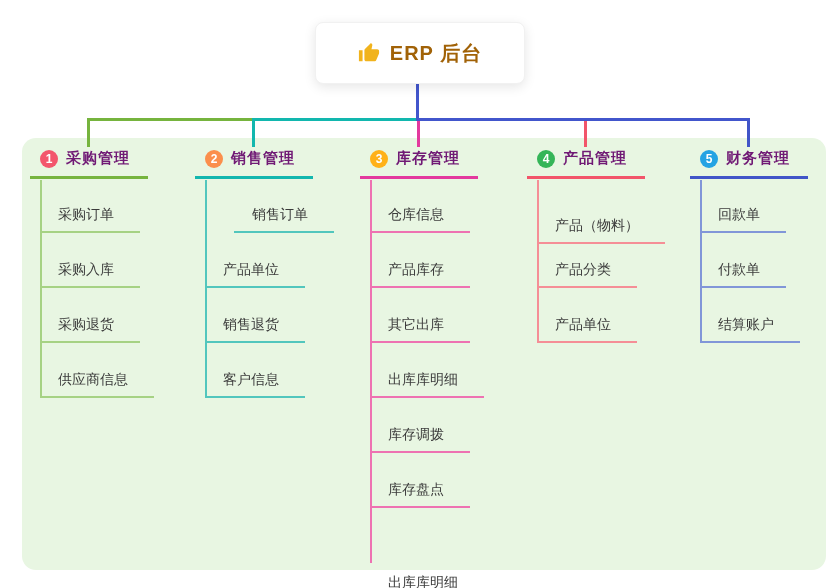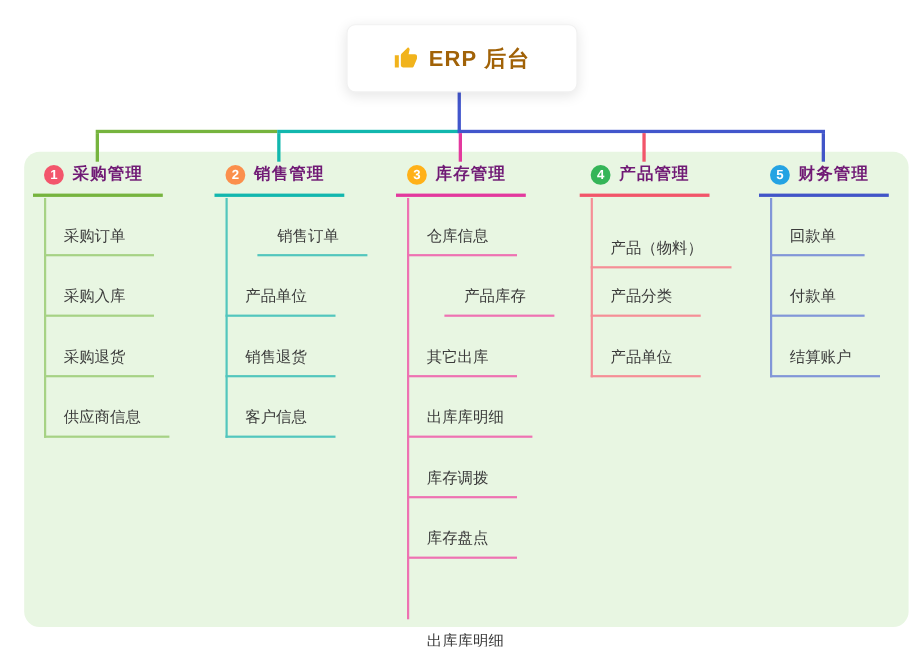--- a/index.html
+++ b/index.html
@@ -75,21 +75,21 @@
         <div class="item" style="left: 205px; top: 315px; border-bottom-color: rgb(82, 198, 189);">销售退货</div>
         <div class="item" style="left: 205px; top: 370px; border-bottom-color: rgb(82, 198, 189); text-align: center;">客户信息</div>
       </div>
       <div>
         <div class="branch-header" style="left: 360px; top: 149px; border-bottom-color: rgb(227, 57, 158);">
           <span class="badge" style="background: rgb(255, 177, 24);">3</span>
           <span class="branch-label">库存管理</span>
         </div>
         <div class="item-vline" style="left: 370px; top: 180px; height: 383px; background: rgb(238, 114, 178);"></div>
         <div class="item" style="left: 370px; top: 205px; border-bottom-color: rgb(238, 114, 178);">仓库信息</div>
-        <div class="item" style="left: 370px; top: 260px; border-bottom-color: rgb(238, 114, 178); margin-left: 34px;">产品库存</div>
+        <div class="item" style="left: 370px; top: 260px; border-bottom-color: rgb(238, 114, 178);">产品库存</div>
         <div class="item" style="left: 370px; top: 315px; border-bottom-color: rgb(238, 114, 178);">其它出库</div>
         <div class="item" style="left: 370px; top: 370px; border-bottom-color: rgb(238, 114, 178);">出库库明细</div>
         <div class="item" style="left: 370px; top: 425px; border-bottom-color: rgb(238, 114, 178);">库存调拨</div>
         <div class="item" style="left: 370px; top: 480px; border-bottom-color: rgb(238, 114, 178);">库存盘点</div>
         <div class="item" style="left: 370px; top: 535px; border-bottom-color: rgb(238, 114, 178); margin-top: 38px;">出库库明细</div>
       </div>
       <div>
         <div class="branch-header" style="left: 527px; top: 149px; border-bottom-color: rgb(242, 85, 106);">
           <span class="badge" style="background: rgb(53, 181, 88);">4</span>
           <span class="branch-label">产品管理</span>

